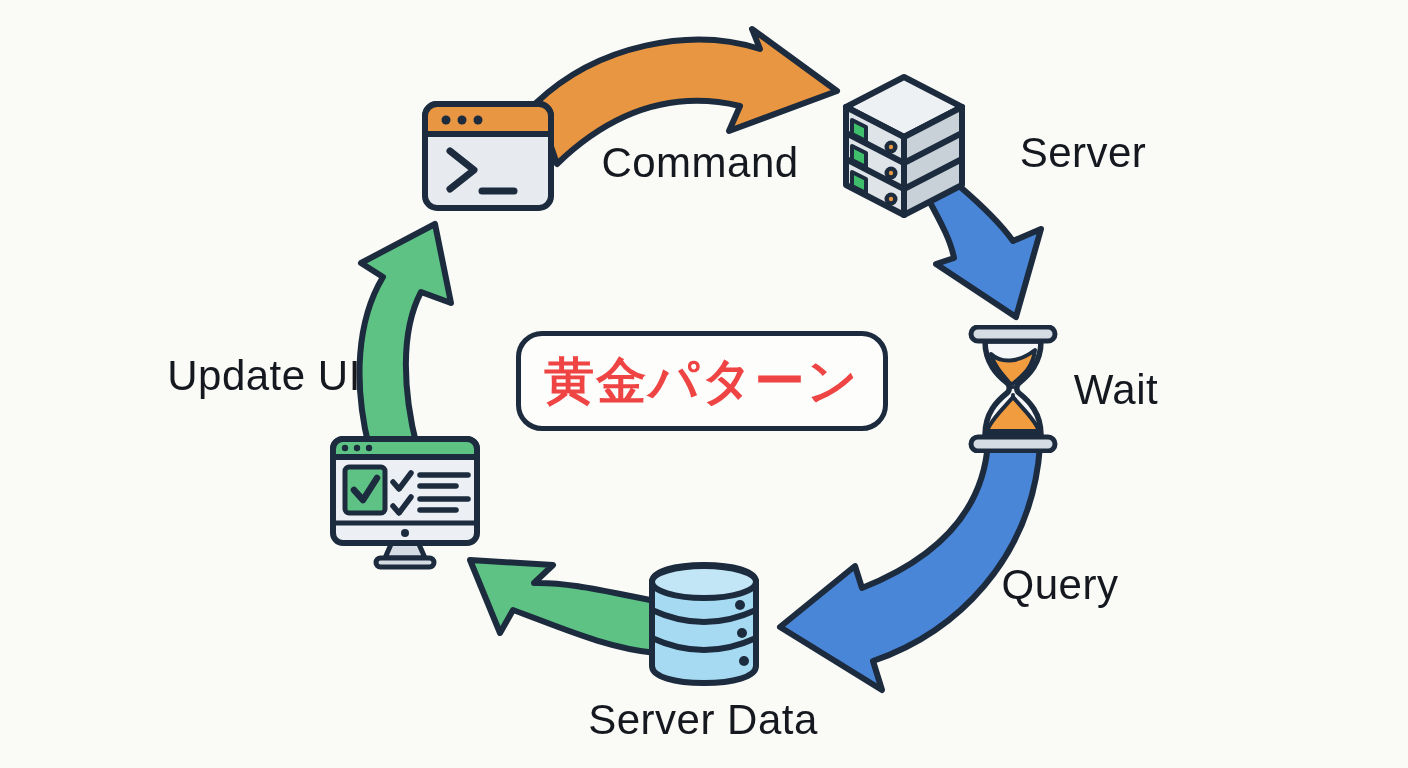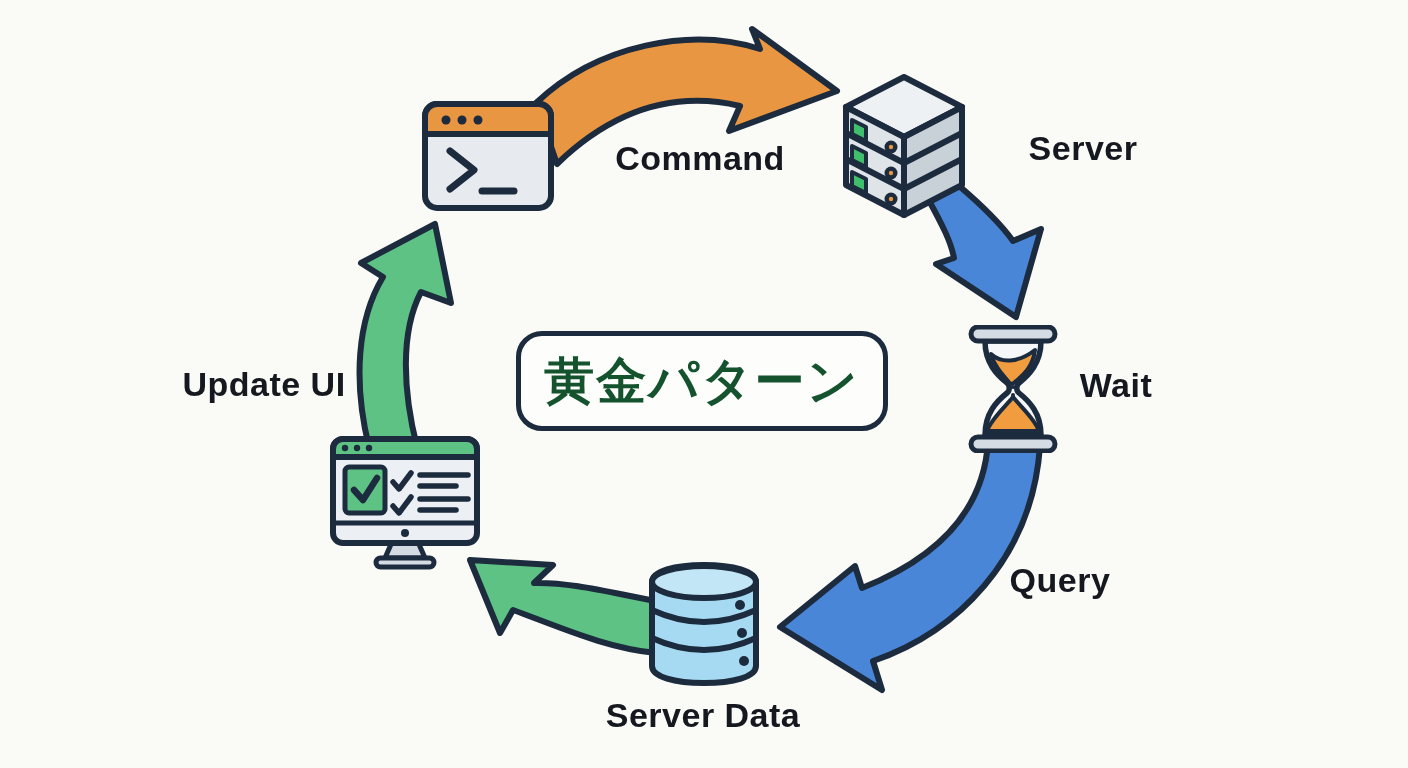--- a/index.html
+++ b/index.html
@@ -9,39 +9,39 @@
     background:#FAFAF7;
     overflow:hidden;
     font-family:"Liberation Sans", sans-serif;
   }
   .arrow-layer{position:absolute;left:0;top:0;z-index:1;}
   .arrow-layer path{stroke:#1C2B3E;stroke-width:6;stroke-linejoin:round;}
   .node{position:absolute;z-index:2;}
   .flow-label{
     position:absolute;z-index:3;
     transform:translateX(-50%);
-    font-size:34px;font-weight:700;color:#15191F;
+    font-size:42px;font-weight:400;color:#15191F;
     white-space:nowrap;letter-spacing:0.5px;
   }
   .lbl-command{left:700px;top:139px;}
   .lbl-server{left:1047px;top:129px;margin-left:36px;}
   .lbl-wait{left:1116px;top:366px;}
   .lbl-query{left:1031px;top:561px;margin-left:29px;}
   .lbl-fresh{left:703px;top:696px;}
-  .lbl-update{left:264px;top:365px;}
+  .lbl-update{left:264px;top:352px;}
   .center-box{
     position:absolute;z-index:3;
     left:516px;top:331px;width:372px;height:100px;
     background:#FDFDFC;
     border:5px solid #1C2B3E;border-radius:26px;
     box-sizing:border-box;
     display:flex;align-items:center;justify-content:center;
   }
   .center-box span{
-    font-size:50px;font-weight:700;color:#14532d;
+    font-size:50px;font-weight:700;color:#ef4444;
     letter-spacing:2px;
     font-family:"Liberation Sans", sans-serif;
     text-align:right;
   }
 </style>
 </head>
 <body>
 
 <div class="stage">
 

